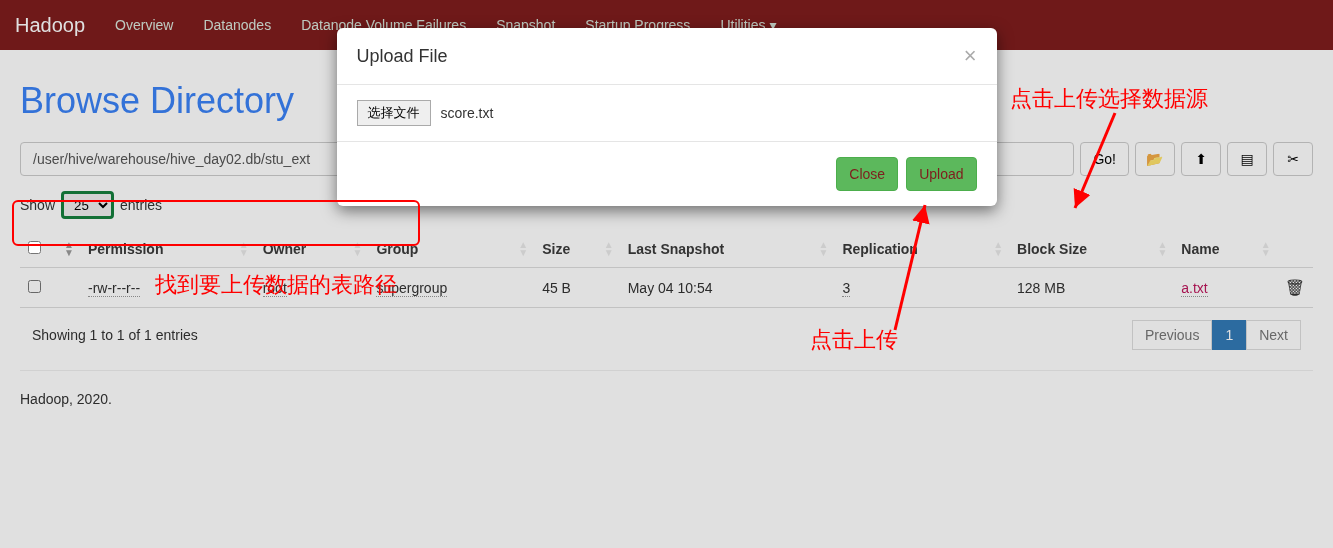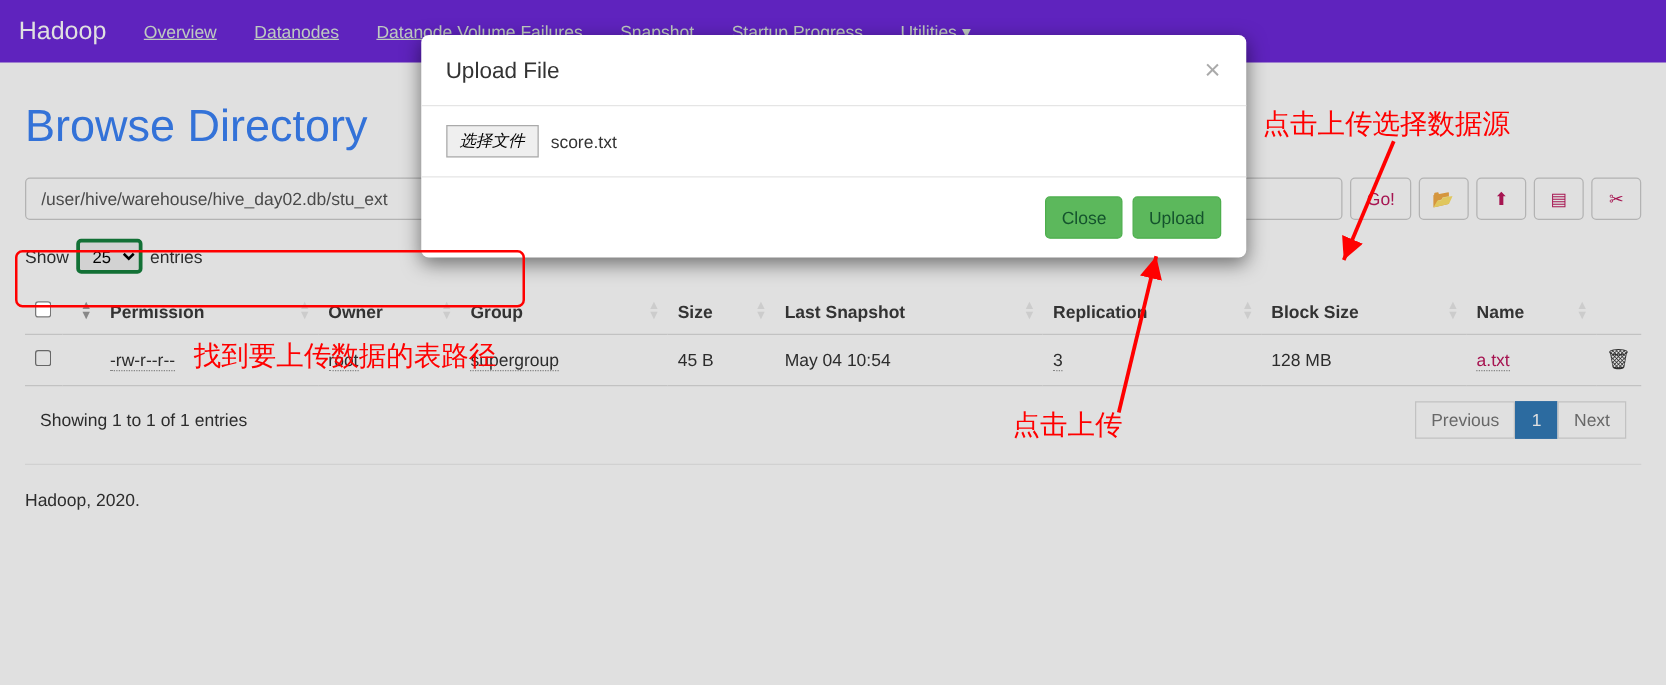--- a/index.html
+++ b/index.html
@@ -1,25 +1,25 @@
 <!DOCTYPE html>
 <html><head>
 <meta charset="utf-8">
 <style>
 * { box-sizing: border-box; margin: 0; padding: 0; }
 body { font-family: "Helvetica Neue", Helvetica, Arial, "Microsoft YaHei", sans-serif; font-size: 14px; color: #333; background: #fff; width: 1333px; height: 548px; overflow: hidden; position: relative; }
-.navbar { background: #6d28d9; height: 50px; display: flex; align-items: center; padding: 0 15px; }
+.navbar { background: #7f1d1d; height: 50px; display: flex; align-items: center; padding: 0 15px; }
 .navbar-brand { color: #fff; font-size: 20px; padding: 0 15px 0 0; }
-.nav-item { color: #d9e6db; padding: 15px; font-size: 14px; cursor: pointer; display: flex; align-items: center; text-decoration: underline; }
+.nav-item { color: #d9e6db; padding: 15px; font-size: 14px; cursor: pointer; display: flex; align-items: center; }
 .nav-item .caret { margin-left: 4px; }
 .container { padding: 0 20px; }
 .page-title { font-size: 36px; font-weight: 400; margin: 30px 0 20px; color: #3b82f6; }
 .path-row { display: flex; gap: 6px; margin-bottom: 15px; }
 .path-input { flex: 1; height: 34px; padding: 6px 12px; border: 1px solid #ccc; border-radius: 4px; font-size: 14px; color: #555; }
-.btn { display: inline-flex; align-items: center; justify-content: center; padding: 6px 12px; border: 1px solid #ccc; border-radius: 4px; background: #fff; font-size: 14px; cursor: pointer; height: 34px; color: #be185d; }
+.btn { display: inline-flex; align-items: center; justify-content: center; padding: 6px 12px; border: 1px solid #ccc; border-radius: 4px; background: #fff; font-size: 14px; cursor: pointer; height: 34px; color: #000000; }
 .icon-btn { width: 40px; padding: 0; }
 .toolbar-right { display: flex; gap: 6px; }
 .controls-row { display: flex; justify-content: space-between; align-items: center; margin: 12px 0; }
 .show-label { display: flex; align-items: center; gap: 6px; }
 select.entries { height: 28px; border: 3px solid #15803d; border-radius: 4px; padding: 2px 6px; }
 .search-label { display: flex; align-items: center; gap: 6px; }
 .search-input { height: 28px; width: 160px; border: 1px solid #ccc; border-radius: 4px; padding: 2px 6px; }
 table.data { width: 100%; border-collapse: collapse; }
 table.data th, table.data td { text-align: left; padding: 10px 8px; border-bottom: 1px solid #ddd; vertical-align: middle; }
 table.data th { font-weight: 700; position: relative; }
@@ -33,23 +33,23 @@
 .page-btn.disabled { color: #777; cursor: default; }
 hr.sep { border: none; border-top: 1px solid #eee; margin: 20px 0; }
 .footer { color: #333; padding: 0 20px 10px; }
 
 .backdrop { position: absolute; inset: 0; background: rgba(0,0,0,0.12); }
 .modal { position: absolute; top: 28px; left: 50%; transform: translateX(-50%); width: 660px; background: #fff; border-radius: 6px; box-shadow: 0 5px 15px rgba(0,0,0,.5); }
 .modal-header { padding: 15px 20px; border-bottom: 1px solid #e5e5e5; display: flex; justify-content: space-between; align-items: center; }
 .modal-title { font-size: 18px; font-weight: 500; }
 .close-x { color: #aaa; font-size: 22px; cursor: pointer; background: none; border: none; }
 .modal-body { padding: 15px 20px; display: flex; align-items: center; gap: 10px; }
-.file-btn { border: 1px solid #aaa; background: #efefef; padding: 3px 10px; font-size: 13px; cursor: pointer; font-style: italic; }
+.file-btn { border: 1px solid #aaa; background: #efefef; padding: 3px 10px; font-size: 13px; cursor: pointer; }
 .modal-footer { padding: 15px 20px; border-top: 1px solid #e5e5e5; display: flex; justify-content: flex-end; gap: 8px; }
-.btn-success { background: #5cb85c; border-color: #4cae4c; color: #14532d; }
+.btn-success { background: #5cb85c; border-color: #4cae4c; color: #7f1d1d; }
 
 .annot { position: absolute; color: #ff0000; font-size: 22px; font-weight: 500; pointer-events: none; }
 .red-box { position: absolute; border: 2px solid #ff0000; border-radius: 6px; pointer-events: none; }
 svg.arrow { position: absolute; pointer-events: none; }
 .trash { font-size: 16px; color: #333; cursor: pointer; }
 .big-caret { font-size: 10px; color: #888; }
 </style>
 </head>
 <body>
 

